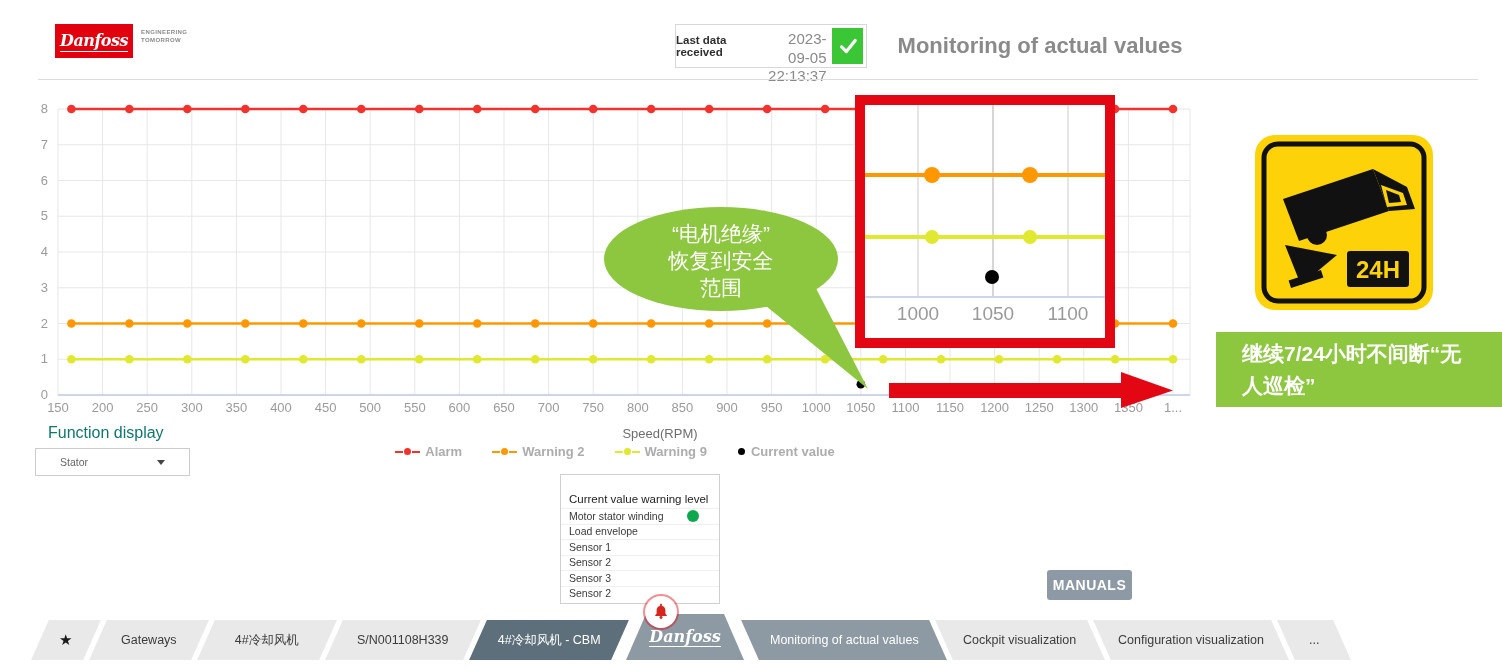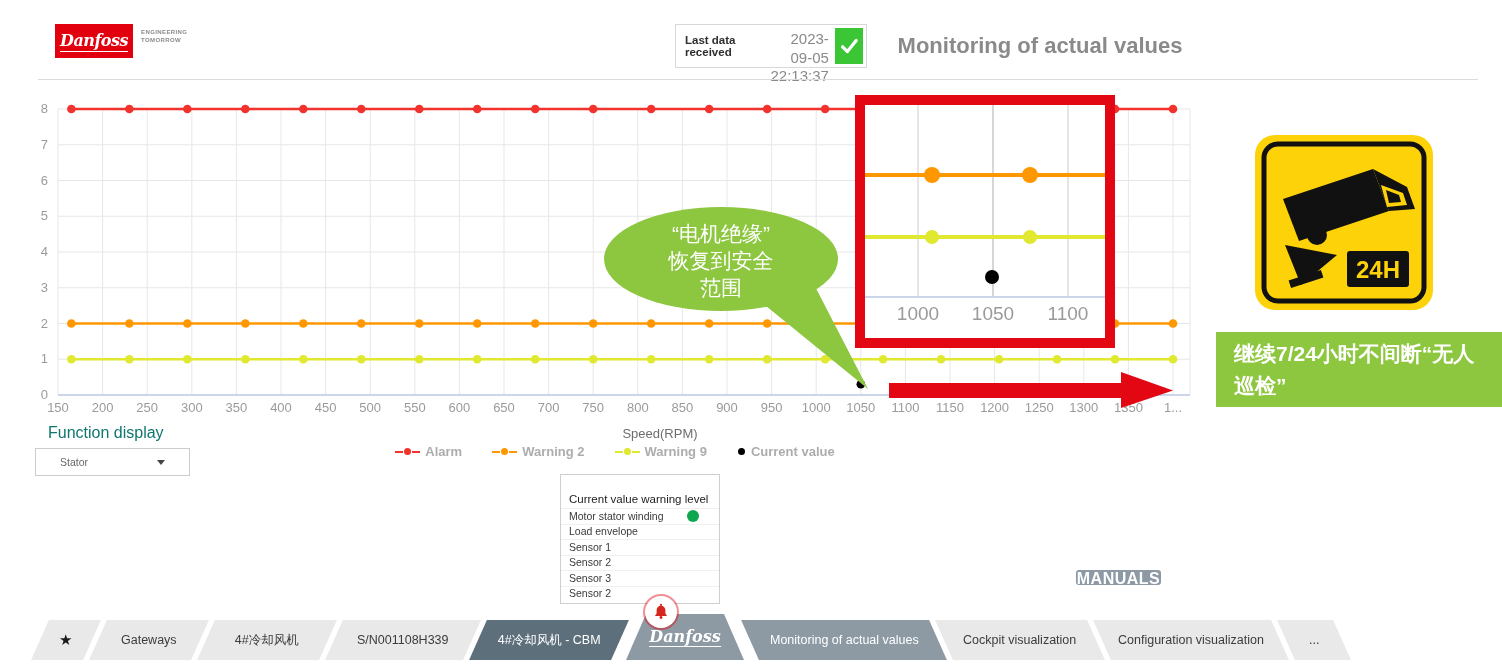--- a/index.html
+++ b/index.html
@@ -5,21 +5,21 @@
   * { margin:0; padding:0; box-sizing:border-box; }
   html,body { background:#fff; }
   body { font-family:"Liberation Sans", sans-serif; }
   #app { position:relative; width:1502px; height:669px; background:#fff; overflow:hidden; }
 
   
   .logo-box { position:absolute; left:55px; top:24px; width:78px; height:34px; background:#e2000f; display:flex; align-items:center; justify-content:center; }
   .logo-script { color:#fff; font-family:"DejaVu Serif", serif; font-style:italic; font-weight:bold; font-size:16px; letter-spacing:-.5px; border-bottom:1px solid #fff; padding-bottom:1px; }
   .logo-tagline { position:absolute; left:141px; top:29px; font-size:6px; font-weight:bold; color:#8a8a8a; letter-spacing:.4px; line-height:1.3; }
   .breadcrumb { position:absolute; left:205px; top:37px; font-size:15px; color:#303030; }
-  .lastdata { position:absolute; left:675px; top:24px; width:192px; height:44px; border:1px solid #d8d8d8; background:#fff; display:flex; align-items:center; padding-left:9px; }
+  .lastdata { position:absolute; left:675px; top:24px; width:192px; height:44px; border:1px solid #d8d8d8; background:#fff; display:flex; align-items:center; }
   .lastdata-label { font-size:11.5px; font-weight:bold; color:#2e2e2e; }
   .lastdata-time { margin-left:7px; font-size:15px; color:#8a8a8a; text-align:right; line-height:1.25; flex:1;margin-top:24px; }
   .lastdata-check { width:36px; height:36px; background:#3bc635; margin:0 3px 0 6px; display:flex; align-items:center; justify-content:center; }
   .page-title { position:absolute; left:880px; top:33px; width:320px; text-align:center; font-size:22px; font-weight:bold; color:#8a8a8a; }
   .header-divider { position:absolute; left:38px; top:79px; width:1440px; height:1px; background:#dcdcdc; }
 
   
   #chart-svg { position:absolute; left:0; top:90px; }
   .xaxis-title { position:absolute; left:560px; top:426px; width:200px; text-align:center; font-size:13px; color:#6e6e6e; }
 
@@ -35,28 +35,28 @@
   .func-label { position:absolute; left:48px; top:424px; font-size:16px; color:#0f766e; }
   .func-select { position:absolute; left:35px; top:448px; width:155px; height:28px; border:1px solid #ccc; background:#fff; display:flex; align-items:center; padding:0 24px; font-size:10.5px; color:#666; cursor:pointer; }
   .func-select .caret { margin-left:auto; width:0; height:0; border-left:4px solid transparent; border-right:4px solid transparent; border-top:5px solid #444; }
 
   
   .tooltip-panel { position:absolute; left:560px; top:474px; width:160px; background:#fff; border:1px solid #cfcfcf; padding:16px 0 2px 0; }
   .tooltip-header { font-size:11.5px; color:#222; padding:2px 8px 3px 8px; }
   .tooltip-row { font-size:10.5px; color:#3a3a3a; padding:2px 8px; height:15.5px; display:flex; align-items:flex-end; border-top:1px solid #f0f0f0; }
   .status-dot { width:12px; height:12px; border-radius:50%; background:#0da84e; margin-left:auto; margin-right:12px; }
 
-  .manuals-btn { position:absolute; left:1076px; top:570px; width:85px; height:15px; background:#8d9aa6; border:none; border-radius:3px; color:#fff; font-size:16px; font-weight:bold; letter-spacing:.5px; cursor:pointer; }
+  .manuals-btn { position:absolute; left:1047px; top:570px; width:85px; height:30px; background:#8d9aa6; border:none; border-radius:3px; color:#fff; font-size:14px; font-weight:bold; letter-spacing:.5px; cursor:pointer; }
 
   
   .inset { position:absolute; left:855px; top:95px; width:260px; height:253px; border:10px solid #e30613; background:#fff; z-index:5; }
   .bubble-svg { position:absolute; left:600px; top:205px; z-index:6; }
   .arrow-svg { position:absolute; left:885px; top:372px; z-index:6; }
   .camera-svg { position:absolute; left:1255px; top:135px; }
-  .banner { position:absolute; left:1216px; top:332px; width:286px; min-height:70px; background:#8dc63f; color:#fff; font-weight:bold; font-size:21px; line-height:1.5; padding:6px 18px; }
+  .banner { position:absolute; left:1216px; top:332px; width:286px; min-height:70px; background:#8dc63f; color:#fff; font-weight:bold; font-size:21px; line-height:1.5; padding:6px 26px; }
 
   
   .tabbar { position:absolute; left:40px; top:612px; height:48px; display:flex; align-items:flex-end; gap:6px; z-index:4; }
   .tab { height:40px; display:flex; align-items:center; justify-content:center; font-size:12.5px; cursor:pointer; }
   .tab-light { background:#e9e9e9; color:#3c3c3c; }
   .tab-dark  { background:#5d6f7b; color:#fff; }
   .tab-med   { background:#8d9aa3; color:#fff; }
   .skew-l { transform:skewX(-24deg); }
   .skew-l > .tl { transform:skewX(24deg); }
   .skew-r { transform:skewX(24deg); }

